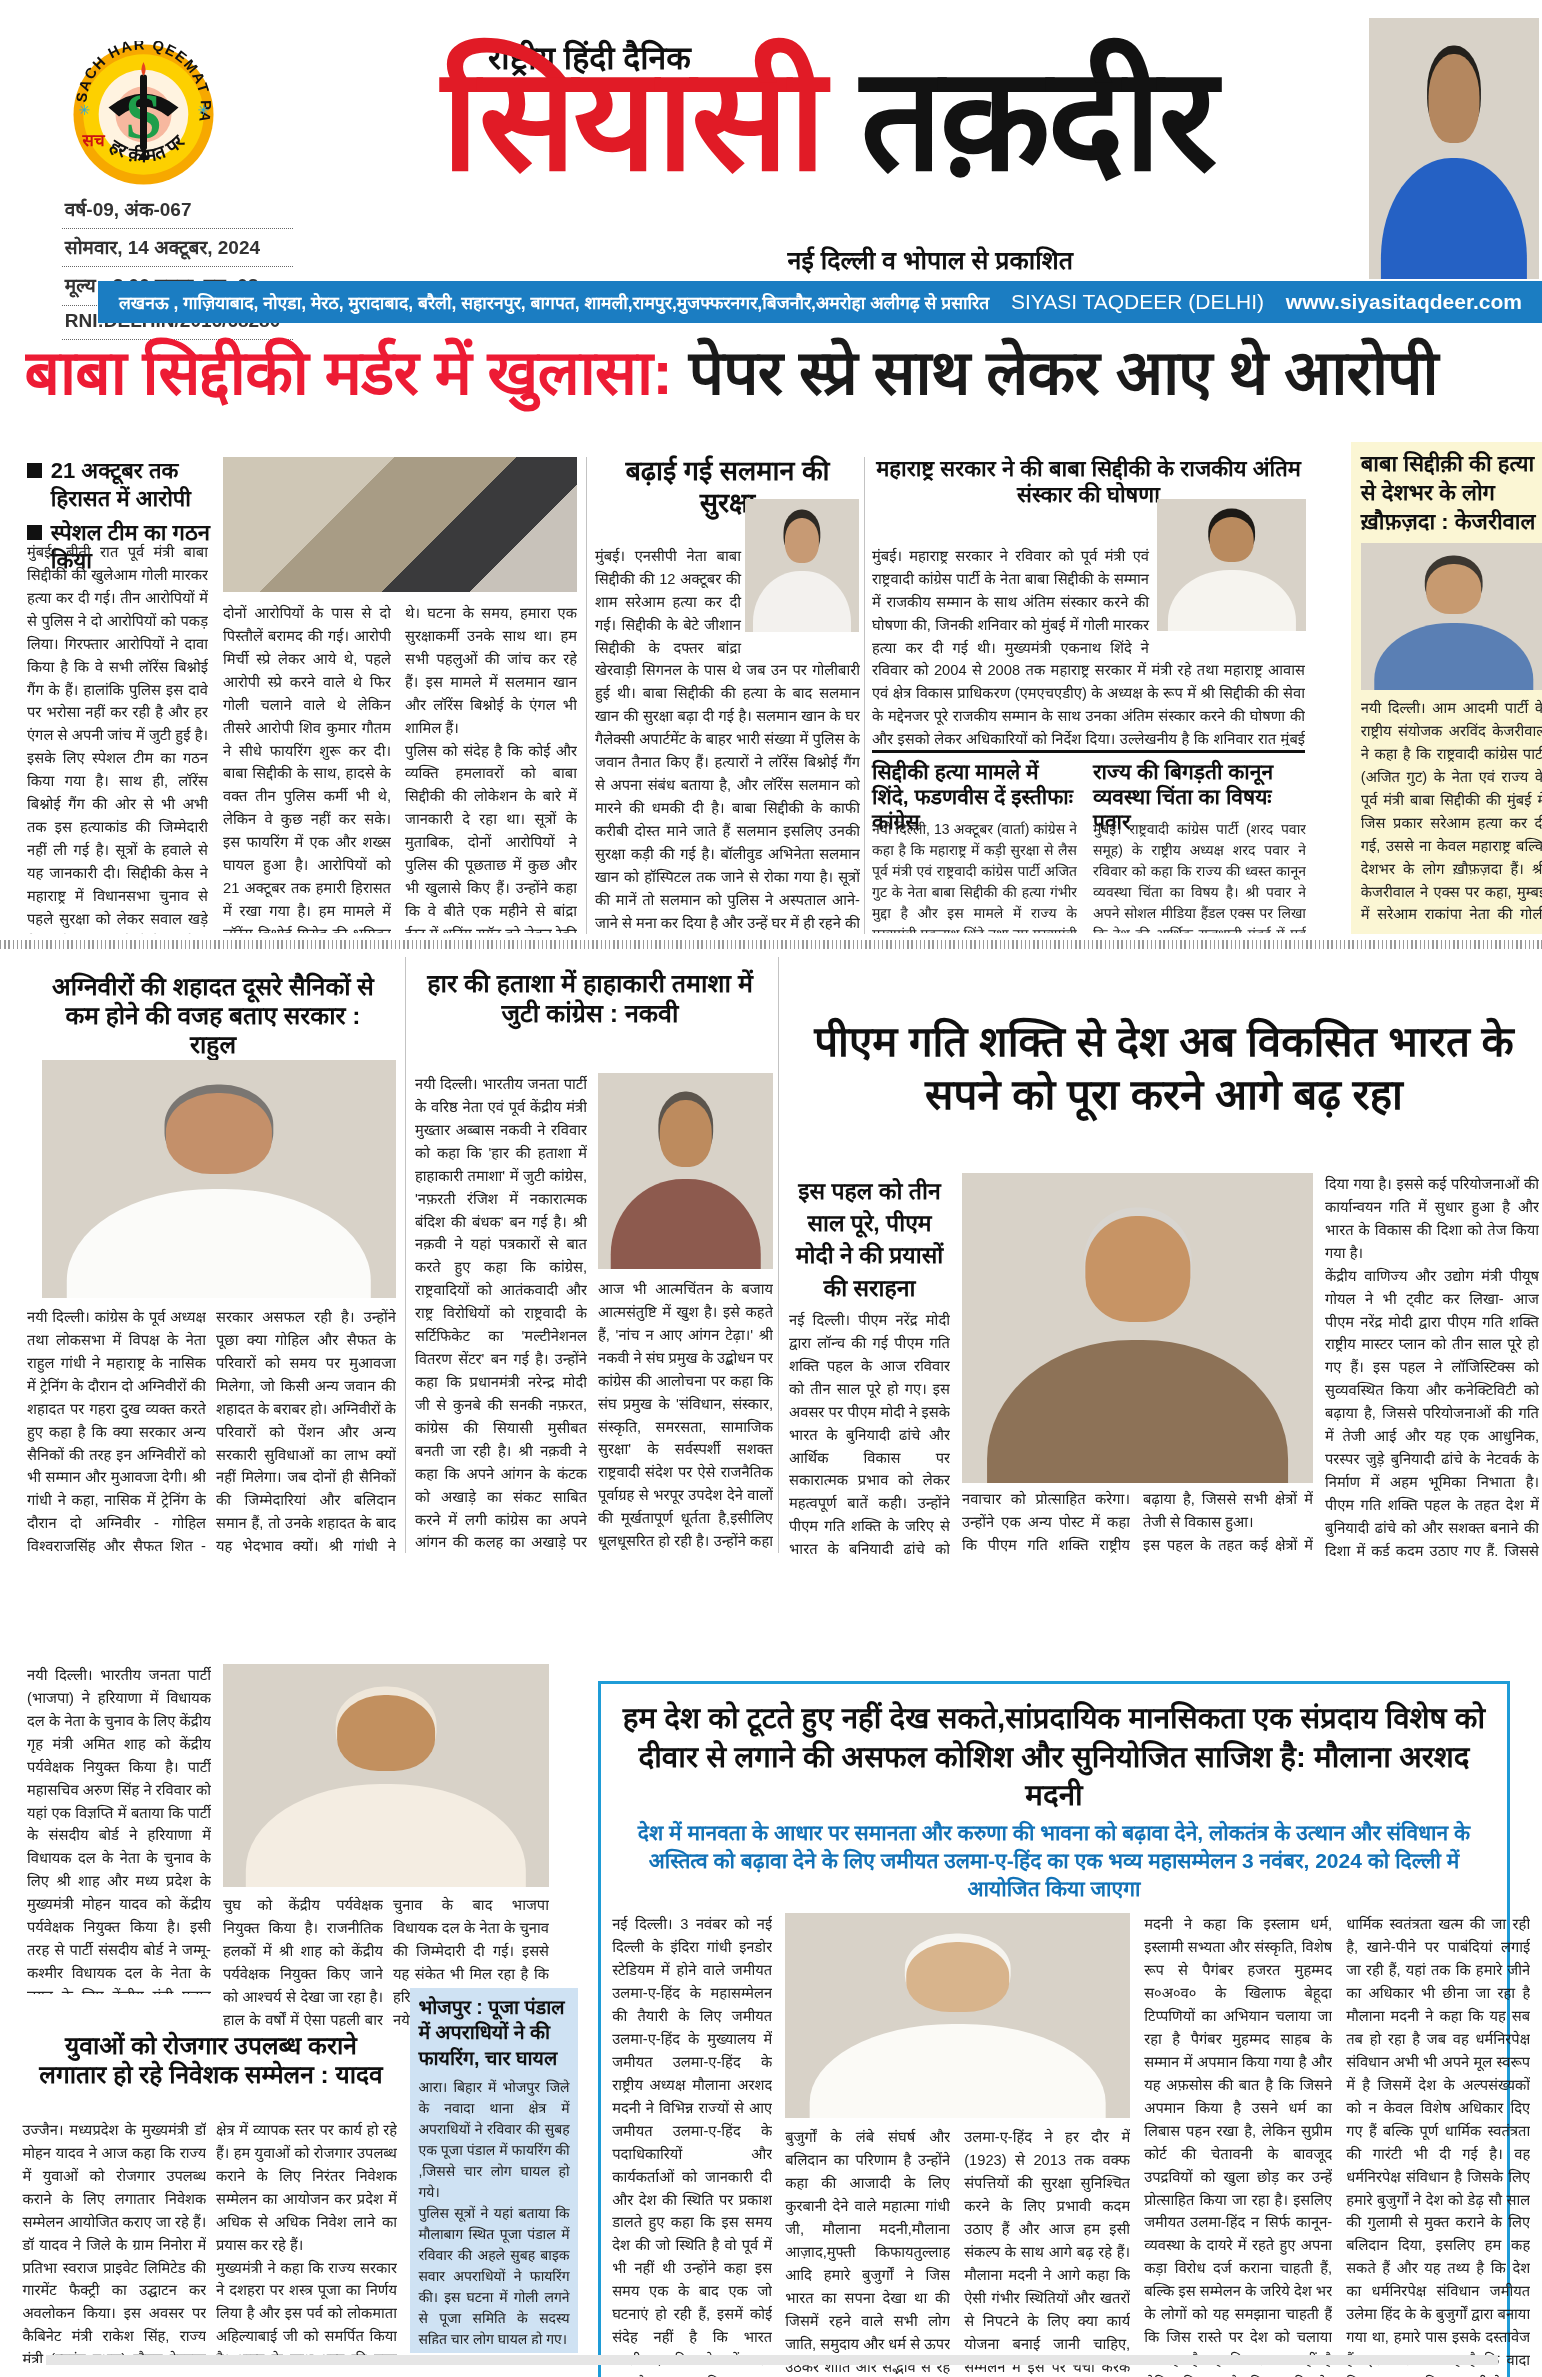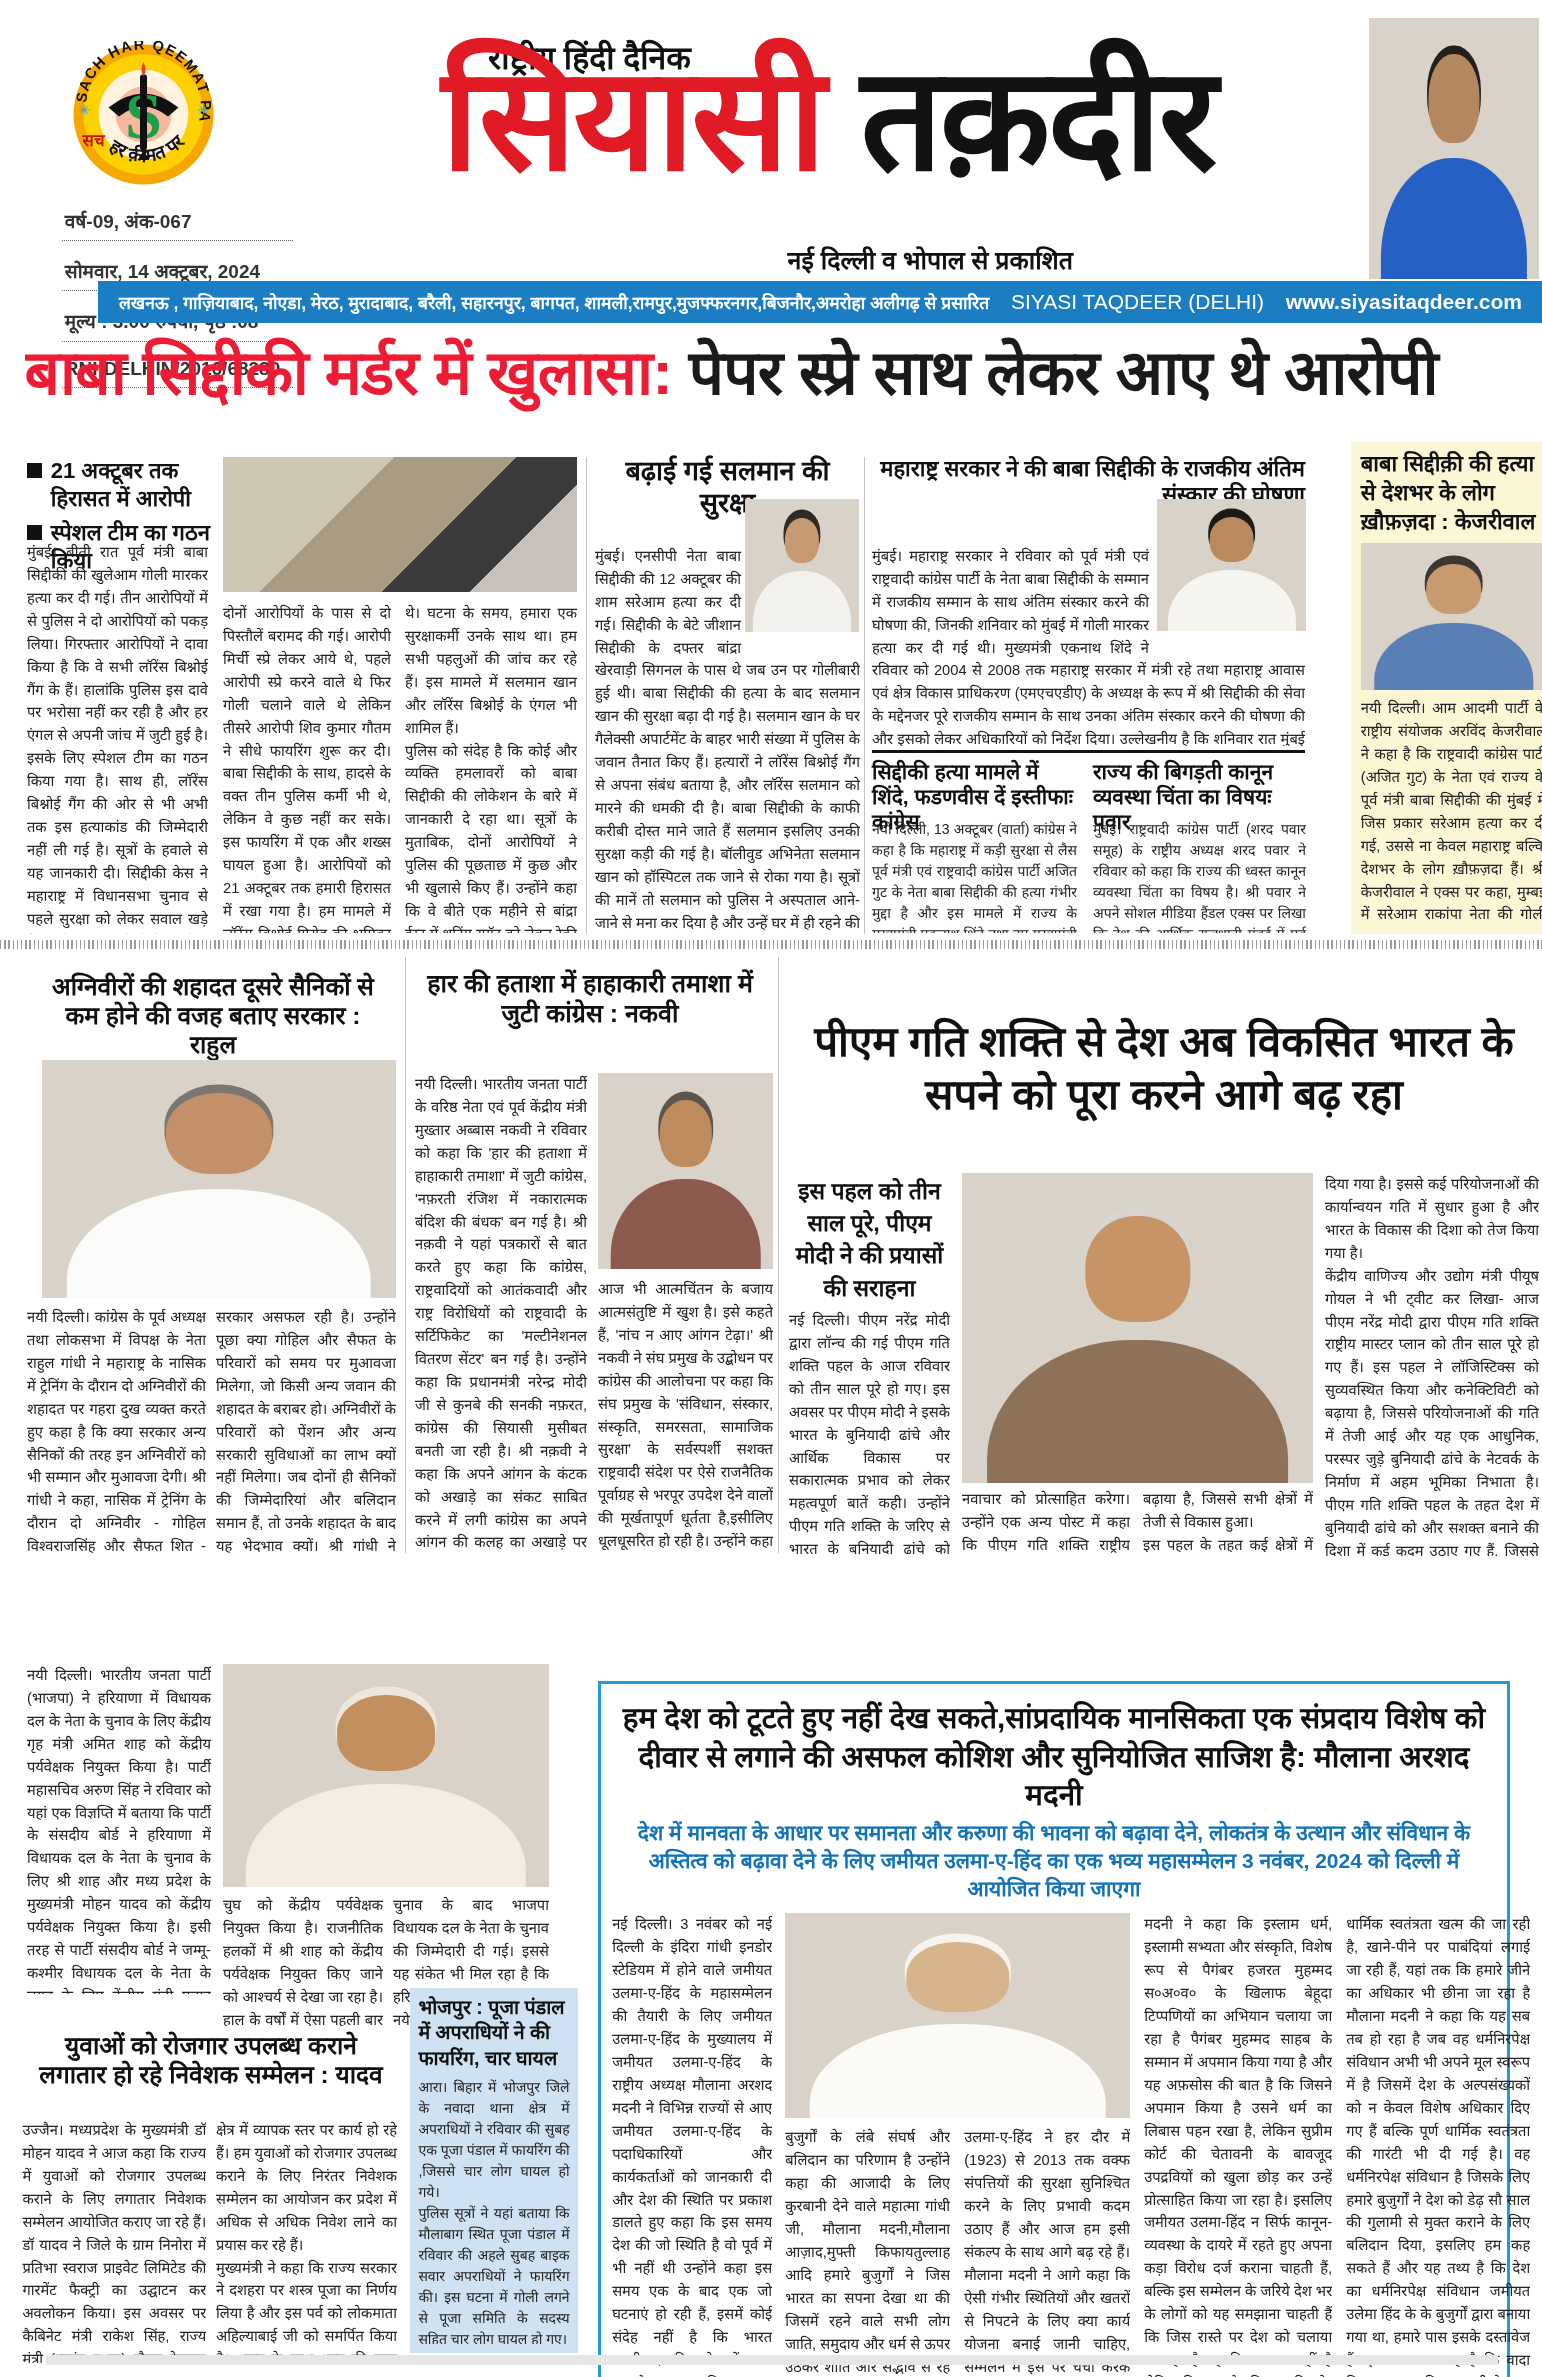--- a/index.html
+++ b/index.html
@@ -4,21 +4,21 @@
 <style>
   html,body{margin:0;padding:0;background:#f2f2f2;}
   #page{position:relative;width:1543px;height:2377px;background:#ffffff;margin:0 auto;
         font-family:"Liberation Sans",sans-serif;color:#1c1c1c;overflow:hidden;}
   .abs{position:absolute;}
   .hl{font-weight:bold;color:#101010;line-height:1.18;text-align:center;}
   .body-txt{font-size:14.7px;line-height:1.56;text-align:justify;color:#222;white-space:pre-line;overflow:hidden;}
   .small-txt{font-size:14px;line-height:1.5;}
   .vrule{position:absolute;width:0.7px;background:#c3c3c3;}
   .hrule{position:absolute;height:2.8px;background:#111;}
-  .dotline{border-bottom:1.4px dotted #666;margin-top:12px;}
+  .dotline{border-bottom:1.4px dotted #666;}
   
   .meta-line{font-size:19px;font-weight:bold;color:#333;padding:4.9px 2.8px 6.3px 2.8px;}
   .masthead-title{font-size:144px;font-weight:bold;letter-spacing:-2.8px;white-space:nowrap;line-height:1;}
   .masthead-red{color:#e11b26;}
   .masthead-black{color:#121212;}
   
   .infobar{background:#1b7dc2;color:#fff;display:flex;align-items:center;justify-content:space-between;padding:0 21px;box-sizing:border-box;}
   
   .lead-red{color:#ed1b34;}
   .lead-black{color:#1a1a1a;}
@@ -118,21 +118,21 @@
   <div class="hl abs" style="left:595px;top:456px;width:265px;font-size:27px;">बढ़ाई गई सलमान की सुरक्षा</div>
   <div class="photo portrait abs" style="left:745px;top:499px;width:114px;height:133px;--pbg:#e9e6e1;--skin:#c79a74;--hair:#2e2a24;--shirt:#f3f1ee;"></div>
   <div class="body-txt abs" style="left:595px;top:499px;width:140px;height:137px;"></div>
   <div class="body-txt abs" style="left:595px;top:499px;width:265px;height:435px;">
     <div style="float:right;width:119px;height:137px;"></div>
     <span style="white-space:pre-line;">मुंबई। एनसीपी नेता बाबा सिद्दीकी की 12 अक्टूबर की शाम सरेआम हत्या कर दी गई। सिद्दीकी के बेटे जीशान सिद्दीकी के दफ्तर बांद्रा खेरवाड़ी सिगनल के पास थे जब उन पर गोलीबारी हुई थी। बाबा सिद्दीकी की हत्या के बाद सलमान खान की सुरक्षा बढ़ा दी गई है। सलमान खान के घर गैलेक्सी अपार्टमेंट के बाहर भारी संख्या में पुलिस के जवान तैनात किए हैं। हत्यारों ने लॉरेंस बिश्नोई गैंग से अपना संबंध बताया है, और लॉरेंस सलमान को मारने की धमकी दी है। बाबा सिद्दीकी के काफी करीबी दोस्त माने जाते हैं सलमान इसलिए उनकी सुरक्षा कड़ी की गई है। बॉलीवुड अभिनेता सलमान खान को हॉस्पिटल तक जाने से रोका गया है। सूत्रों की मानें तो सलमान को पुलिस ने अस्पताल आने-जाने से मना कर दिया है और उन्हें घर में ही रहने की हिदायत दी गई है। हालांकि देर रात सलमान खान लीलावती हॉस्पिटल पहुंचे थे। सलमान के गैलेक्सी अपार्टमेंट के बाहर हो चुकी है फायरिंग यहां बताते चलें कि सलमान खान के मुंबई स्थित घर गैलेक्सी अपार्टमेंट्स में 14 अप्रैल की सुबह फायरिंग हुई थी। यह अलग बात है कि इसमें कोई घायल नहीं हुआ था लेकिन इस दौरान सलमान घर पर ही थे और गोलियां की आवाज से ही उनकी नींद खुली थी। इस मामले में पुलिस ने अब तक लॉरेंस समेत 9 लोगों को आरोपी बनाया है। जांच चल रही है।</span>
   </div>
 
   <div class="vrule" style="left:864px;top:457px;height:477px;"></div>
 
-  <div class="hl abs" style="left:872px;top:456px;width:433px;font-size:22px;text-align:right;">महाराष्ट्र सरकार ने की बाबा सिद्दीकी के राजकीय अंतिम संस्कार की घोषणा</div>
+  <div class="hl abs" style="left:872px;top:456px;width:433px;font-size:22px;text-align:center;">महाराष्ट्र सरकार ने की बाबा सिद्दीकी के राजकीय अंतिम संस्कार की घोषणा</div>
   <div class="photo portrait abs" style="left:1157px;top:499px;width:149px;height:132px;--pbg:#8a6f54;--skin:#b98a5e;--hair:#1d1a16;--shirt:#f6f4ef;"></div>
   <div class="body-txt abs" style="left:872px;top:499px;width:433px;height:247px;">
     <div style="float:right;width:156px;height:137px;"></div>
     <span style="white-space:pre-line;">मुंबई। महाराष्ट्र सरकार ने रविवार को पूर्व मंत्री एवं राष्ट्रवादी कांग्रेस पार्टी के नेता बाबा सिद्दीकी के सम्मान में राजकीय सम्मान के साथ अंतिम संस्कार करने की घोषणा की, जिनकी शनिवार को मुंबई में गोली मारकर हत्या कर दी गई थी। मुख्यमंत्री एकनाथ शिंदे ने रविवार को 2004 से 2008 तक महाराष्ट्र सरकार में मंत्री रहे तथा महाराष्ट्र आवास एवं क्षेत्र विकास प्राधिकरण (एमएचएडीए) के अध्यक्ष के रूप में श्री सिद्दीकी की सेवा के मद्देनजर पूरे राजकीय सम्मान के साथ उनका अंतिम संस्कार करने की घोषणा की और इसको लेकर अधिकारियों को निर्देश दिया। उल्लेखनीय है कि शनिवार रात मुंबई के बांद्रा ईस्ट इलाके में तीन बदमाशों ने गोली मारकर बाबा सिद्दीकी की हत्या कर दी थी।</span>
   </div>
   <div class="hrule" style="left:872px;top:750px;width:433px;"></div>
 
   <div class="hl abs" style="left:872px;top:760px;width:205px;font-size:21px;text-align:left;">सिद्दीकी हत्या मामले में शिंदे, फडणवीस दें इस्तीफाः कांग्रेस</div>
   <div class="body-txt small-txt abs" style="left:872px;top:819px;width:205px;height:114px;">नयी दिल्ली, 13 अक्टूबर (वार्ता) कांग्रेस ने कहा है कि महाराष्ट्र में कड़ी सुरक्षा से लैस पूर्व मंत्री एवं राष्ट्रवादी कांग्रेस पार्टी अजित गुट के नेता बाबा सिद्दीकी की हत्या गंभीर मुद्दा है और इस मामले में राज्य के मुख्यमंत्री एकनाथ शिंदे तथा उप मुख्यमंत्री देवेंद्र फडणवीस को इस्तीफा देना चाहिए। कांग्रेस सांसद इमरान प्रतापगढ़ी तथा पार्टी प्रवक्ता रागिनी नायक ने रविवार को यहां पार्टी मुख्यालय में संवाददाता सम्मेलन में कहा कि बाबा सिद्दीकी को वाई श्रेणी की सुरक्षा हासिल थी, इसके बावजूद सुरक्षा में सेंध लगाकर उनकी हत्या की गई है, जो अत्यंत गंभीर है।
 उन्होंने कहा, बाबा सिद्दीकी को सरेआम मौत के घाट उतार दिया गया। ये वारदात किसी सुनसान बीहड़ की नहीं बल्कि मुंबई के बांद्रा की है। बाबा सिद्दीकी तीन बार के विधायक और पूर्व मंत्री थे। उन्हें वाई लेवल की सिक्योरिटी मिली हुई थी इसके बावजूद उनकी हत्या कर दी गई। सवाल है कि यदि वाई लेवल की सिक्योरिटी से लैस व्यक्ति के साथ ऐसा हो सकता है तो आम आदमी का क्या होगा।</div>

